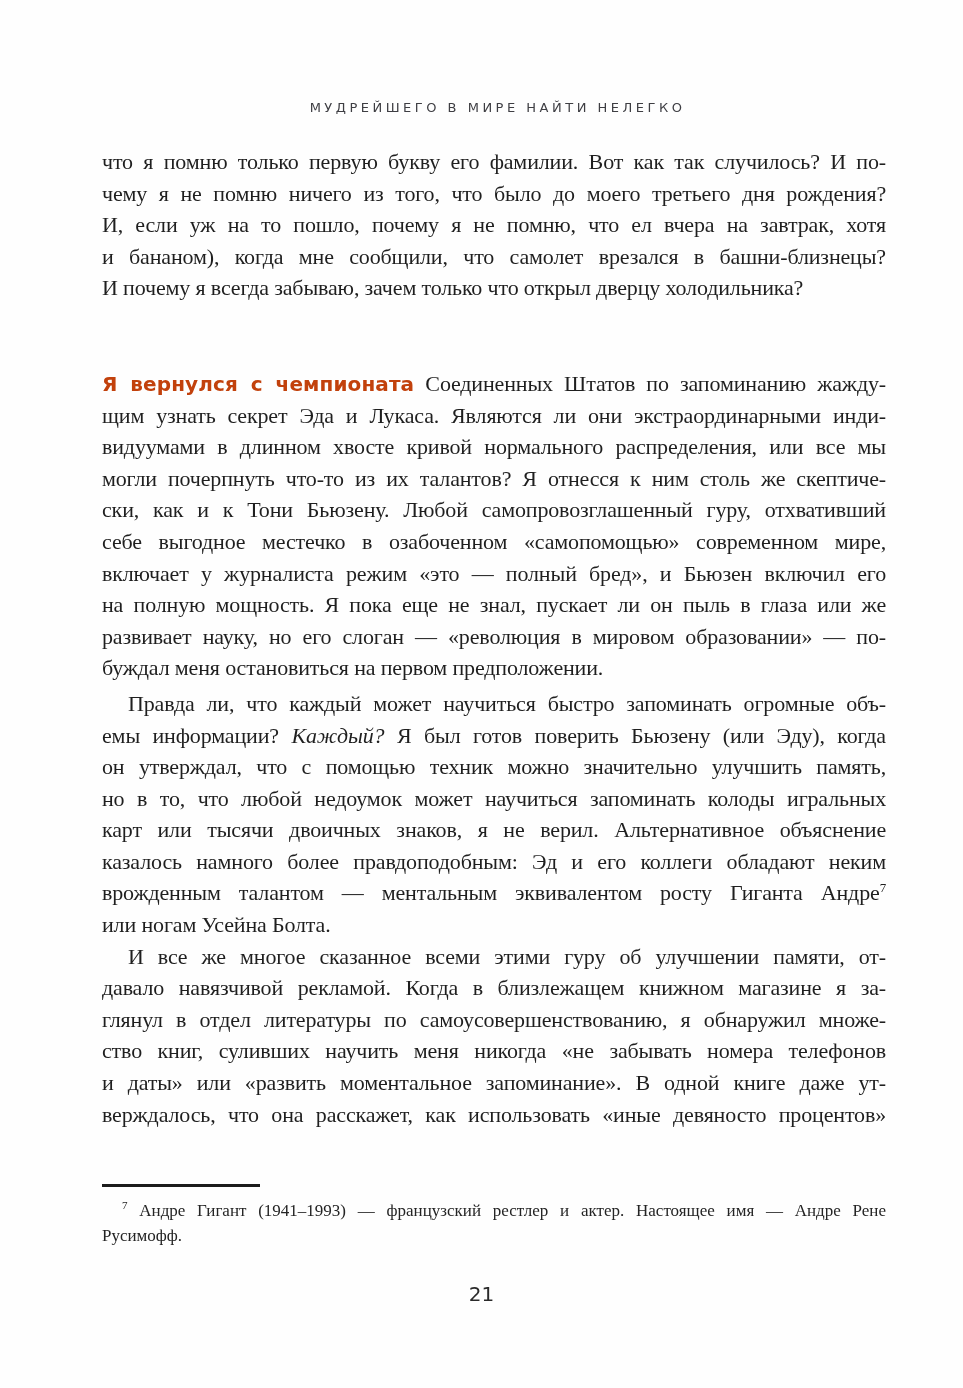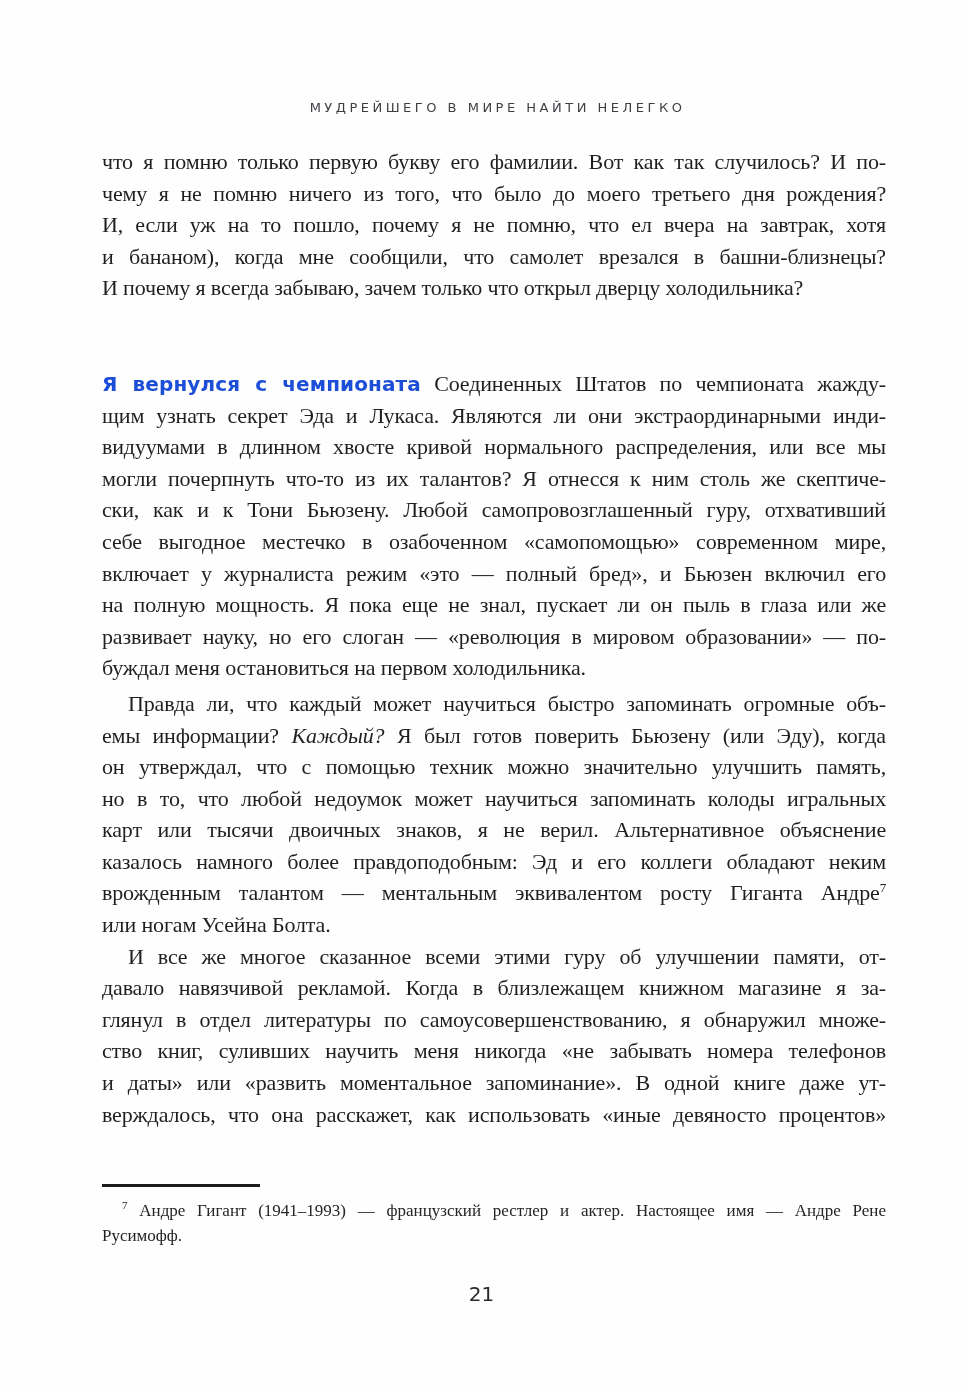--- a/index.html
+++ b/index.html
@@ -60,21 +60,21 @@
     margin-top: 64px;
   }
   .para-p3 {
     margin-top: 4px;
   }
   .opener {
     font-family: "DejaVu Sans", sans-serif;
     font-weight: bold;
     font-size: 20px;
     letter-spacing: 0.1px;
-    color: #1d4ed8;
+    color: #c2410c;
   }
   .ital {
     font-style: italic;
   }
   sup.body-sup {
     font-size: 13px;
     line-height: 0;
     vertical-align: super;
   }
   .footnote {
@@ -131,30 +131,30 @@
 
     <div class="para">
       <div class="line">что я помню только первую букву его фамилии. Вот как так случилось? И по-</div>
       <div class="line">чему я не помню ничего из того, что было до моего третьего дня рождения?</div>
       <div class="line">И, если уж на то пошло, почему я не помню, что ел вчера на завтрак, хотя</div>
       <div class="line">и бананом), когда мне сообщили, что самолет врезался в башни-близнецы?</div>
       <div class="line last">И почему я всегда забываю, зачем только что открыл дверцу холодильника?</div>
     </div>
 
     <div class="para section-start">
-      <div class="line"><span class="opener">Я вернулся с чемпионата</span><span> Соединенных Штатов по чемпионата жажду-</span></div>
+      <div class="line"><span class="opener">Я вернулся с чемпионата</span><span> Соединенных Штатов по запоминанию жажду-</span></div>
       <div class="line">щим узнать секрет Эда и Лукаса. Являются ли они экстраординарными инди-</div>
       <div class="line">видуумами в длинном хвосте кривой нормального распределения, или все мы</div>
       <div class="line">могли почерпнуть что-то из их талантов? Я отнесся к ним столь же скептиче-</div>
       <div class="line">ски, как и к Тони Бьюзену. Любой самопровозглашенный гуру, отхвативший</div>
       <div class="line">себе выгодное местечко в озабоченном «самопомощью» современном мире,</div>
       <div class="line">включает у журналиста режим «это — полный бред», и Бьюзен включил его</div>
       <div class="line">на полную мощность. Я пока еще не знал, пускает ли он пыль в глаза или же</div>
       <div class="line">развивает науку, но его слоган — «революция в мировом образовании» — по-</div>
-      <div class="line last">буждал меня остановиться на первом холодильника.</div>
+      <div class="line last">буждал меня остановиться на первом предположении.</div>
     </div>
 
     <div class="para indent para-p3">
       <div class="line">Правда ли, что каждый может научиться быстро запоминать огромные объ-</div>
       <div class="line"><span>емы информации? </span><span class="ital">Каждый?</span><span> Я был готов поверить Бьюзену (или Эду), когда</span></div>
       <div class="line">он утверждал, что с помощью техник можно значительно улучшить память,</div>
       <div class="line">но в то, что любой недоумок может научиться запоминать колоды игральных</div>
       <div class="line">карт или тысячи двоичных знаков, я не верил. Альтернативное объяснение</div>
       <div class="line">казалось намного более правдоподобным: Эд и его коллеги обладают неким</div>
       <div class="line"><span>врожденным талантом — ментальным эквивалентом росту Гиганта Андре</span><sup class="body-sup">7</sup></div>

